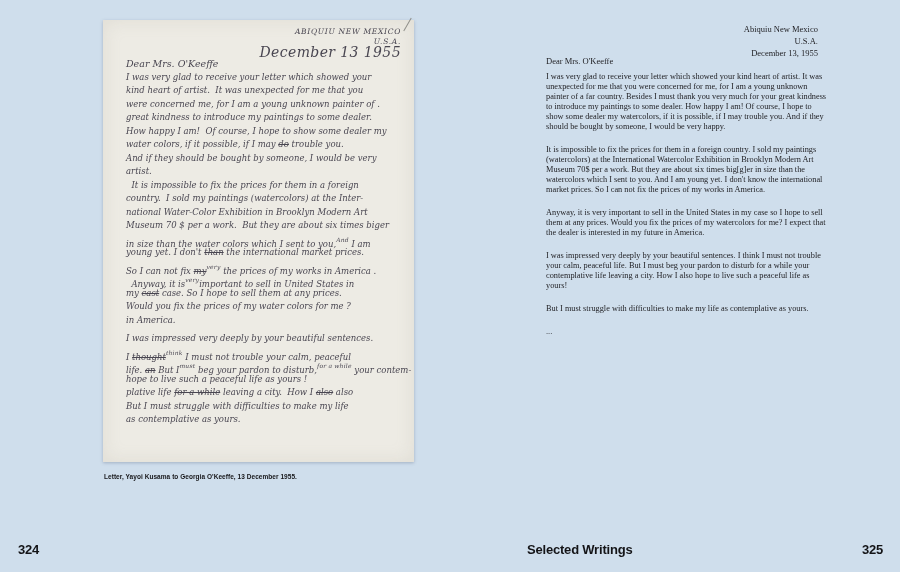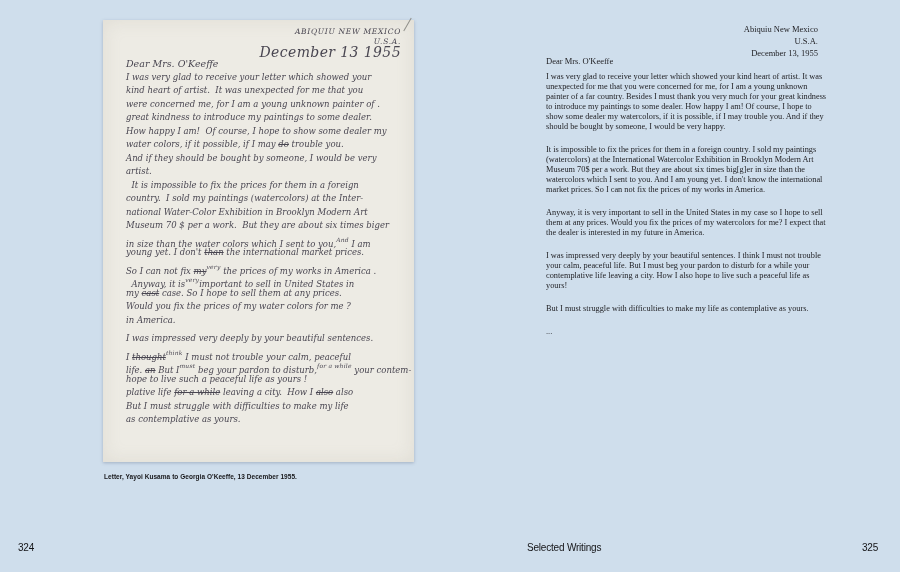--- a/index.html
+++ b/index.html
@@ -24,21 +24,21 @@
            color:#17171a;letter-spacing:.05px;}
   
   .typed{font-family:"Liberation Serif",serif;color:#232327;}
   .typed-header{position:absolute;left:546px;top:23px;width:272px;text-align:right;
                 font-size:8.5px;line-height:12px;}
   .salutation{position:absolute;left:546px;top:56px;font-size:8.5px;}
   .typed-body{position:absolute;left:546px;top:72px;width:283px;font-size:8.3px;line-height:10px;}
   .typed-para{margin:0 0 13px 0;padding:0;}
   .ellipsis{margin-top:0;}
   
-  .footer-num,.footer-title{position:absolute;top:542px;font-size:10px;font-weight:normal;
+  .footer-num,.footer-title{position:absolute;top:542px;font-size:13px;font-weight:bold;
                             color:#141417;letter-spacing:-.2px;}
   .pn-left{left:18px;} .pn-right{left:862px;text-align:right;} .footer-title{left:484px;padding-left:43px;}
 </style>
 </head>
 <body>
 
 <div class="spread">
 
   <div>
     <div class="paper">

